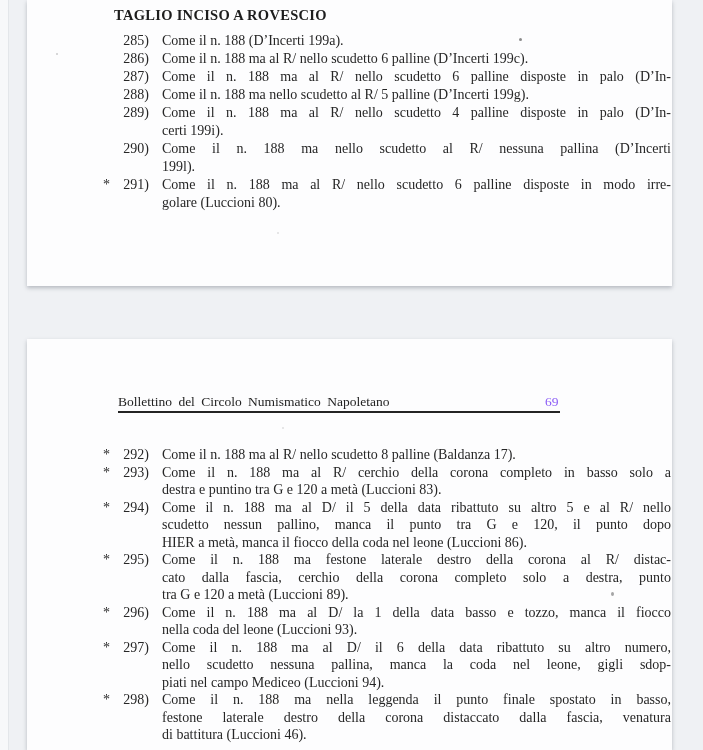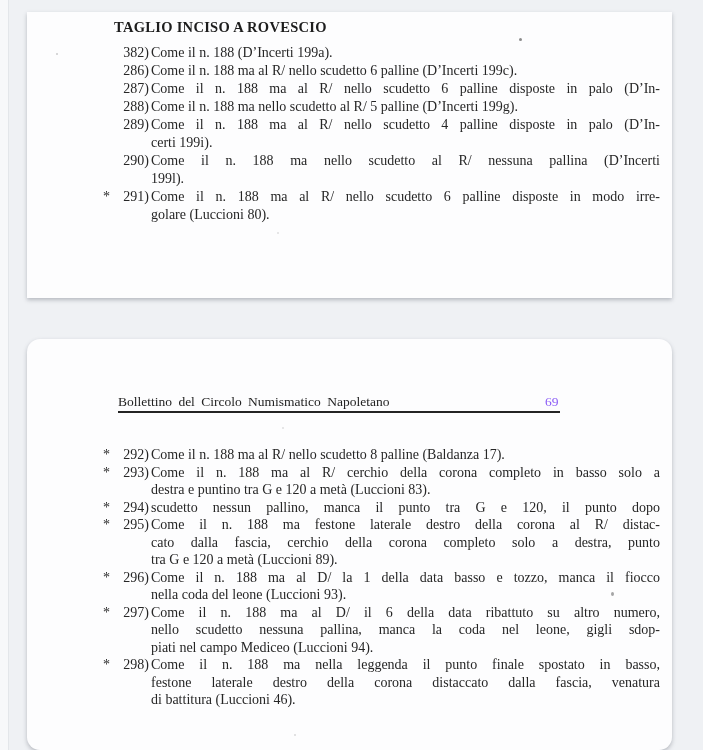--- a/index.html
+++ b/index.html
@@ -16,41 +16,41 @@
     background: #f7f8fa;
     border-right: 1px solid #e3e6ea;
   }
   .page {
     position: absolute; left: 27px;
     width: 645px;
     background: #fdfdfe;
     color: #262626;
     box-shadow: 0 2px 4px rgba(90, 95, 108, 0.38);
   }
-  .page-1 { top: 12px; height: 286px; }
-  .page-2 { top: 339px; height: 411px; border-radius: 13px; }
+  .page-1 { top: 0; height: 286px; }
+  .page-2 { top: 339px; height: 411px; }
 
   .section-heading {
     position: absolute; left: 87px; top: 7px;
     margin: 0;
     font-size: 14.5px; line-height: 16px;
     font-weight: 700;
     letter-spacing: 0.3px;
     color: #1d1d1d;
     white-space: nowrap;
   }
 
   .entries { position: absolute; font-size: 14px; }
   .entries-1 { left: 76px; top: 32px; line-height: 18px; }
   .entries-2 { left: 76px; top: 107px; line-height: 17.5px; }
 
   .entry { display: flex; align-items: flex-start; }
   .star  { flex: none; width: 14px; color: #2a2a2a; }
   .num   { flex: none; width: 32px; text-align: right; }
-  .body-col { flex: none; width: 509px; margin-left: 2px; }
+  .body-col { flex: none; width: 509px; margin-left: 13px; }
   .line { text-align: left; }
   .line.just { text-align: justify; text-align-last: justify; }
 
   .running-header-title {
     position: absolute; left: 91px; top: 56px;
     font-size: 13.5px; line-height: 14px;
     word-spacing: 3px;
     white-space: nowrap;
     color: #232323;
   }
@@ -76,21 +76,21 @@
 </head>
 <body>
 
 <div class="gutter"></div>
 
 <div class="page page-1">
   <h1 class="section-heading">TAGLIO INCISO A ROVESCIO</h1>
   <div class="entries entries-1" id="entries1">
       <div class="entry">
         <span class="star"></span>
-        <span class="num">382)</span>
+        <span class="num">285)</span>
         <div class="body-col">
           <div class="line">Come il n. 188 (D’Incerti 199a).</div>
         </div>
       </div>
       <div class="entry">
         <span class="star"></span>
         <span class="num">286)</span>
         <div class="body-col">
           <div class="line">Come il n. 188 ma al R/ nello scudetto 6 palline (D’Incerti 199c).</div>
         </div>
@@ -153,21 +153,23 @@
         <span class="num">293)</span>
         <div class="body-col">
           <div class="line just">Come il n. 188 ma al R/ cerchio della corona completo in basso solo a</div>
           <div class="line">destra e puntino tra G e 120 a metà (Luccioni 83).</div>
         </div>
       </div>
       <div class="entry">
         <span class="star">*</span>
         <span class="num">294)</span>
         <div class="body-col">
+          <div class="line just">Come il n. 188 ma al D/ il 5 della data ribattuto su altro 5 e al R/ nello</div>
           <div class="line just">scudetto nessun pallino, manca il punto tra G e 120, il punto dopo</div>
+          <div class="line">HIER a metà, manca il fiocco della coda nel leone (Luccioni 86).</div>
         </div>
       </div>
       <div class="entry">
         <span class="star">*</span>
         <span class="num">295)</span>
         <div class="body-col">
           <div class="line just">Come il n. 188 ma festone laterale destro della corona al R/ distac-</div>
           <div class="line just">cato dalla fascia, cerchio della corona completo solo a destra, punto</div>
           <div class="line">tra G e 120 a metà (Luccioni 89).</div>
         </div>

